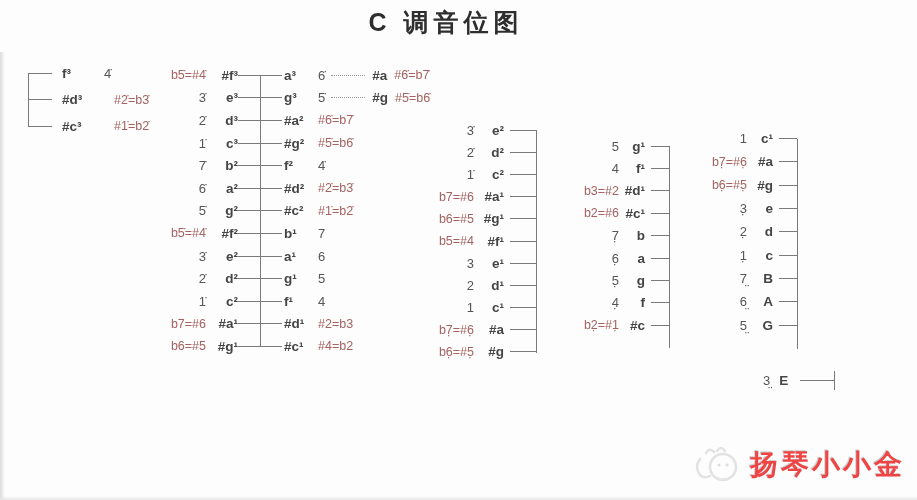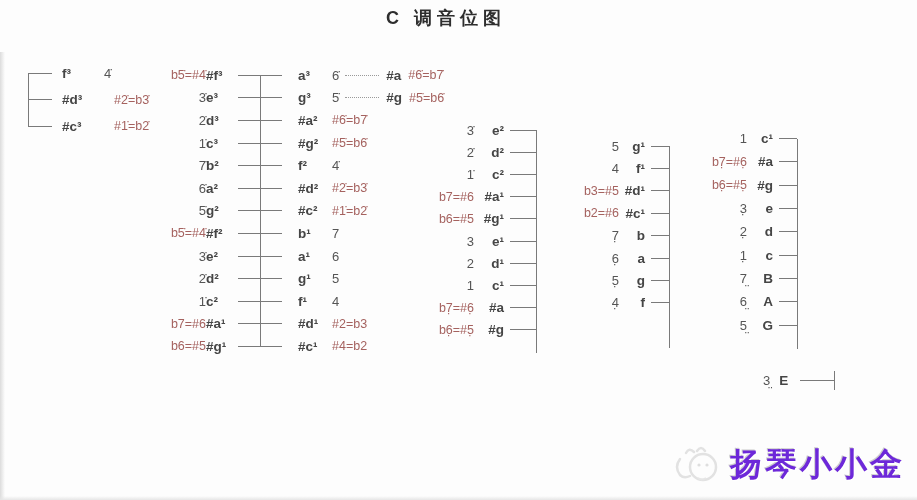--- a/index.html
+++ b/index.html
@@ -9,21 +9,21 @@
     font-family:"Liberation Sans", "DejaVu Sans", sans-serif;
     color:#4a4a4a;
   }
   .edge-l{position:absolute;left:0;top:52px;bottom:0;width:5px;
     background:linear-gradient(to right,#dcdcdc,rgba(255,255,255,0));}
   .edge-b{position:absolute;left:0;right:0;bottom:0;height:4px;
     background:linear-gradient(to top,#e6e6e6,rgba(255,255,255,0));}
 
   .title{
     position:absolute; left:0; right:25px; top:6px; margin:0;
-    text-align:center; font-size:18px; font-weight:bold;
+    text-align:center; font-size:25px; font-weight:bold;
     letter-spacing:5px; color:#2e2e2e;
   }
 
   .group{position:absolute;}
   .row{display:flex; align-items:center; white-space:nowrap;}
   .note{font-weight:600; color:#454545; font-size:13.5px;}
   .num{font-size:13px; color:#555;}
   .num.accent{color:#a5625f; font-size:12.5px;}
   .conn{border-top:1.5px solid #7a7a7a; height:0; flex:none;}
   .vline{position:absolute; width:0; border-left:1.5px solid #7a7a7a;}
@@ -33,24 +33,24 @@
   .bg .row{height:26.5px;}
   .bg .stub{width:24px; margin-right:10px;}
   .bg .note{width:32px; text-align:left;}
   .bg .num{margin-left:10px;}
   .bg .vline{left:0; top:13px; height:53px;}
 
   
   .b2{left:160px; top:64px;}
   .b2 .row{height:22.6px;}
   .b2 .jl{width:46px; display:flex; justify-content:flex-end; flex:none;}
-  .b2 .nl{width:32px; text-align:left; flex:none;}
+  .b2 .nl{width:32px; text-align:right; flex:none;}
   .b2 .conn{width:44px;}
   .b2 .vline{left:100px; top:11px; height:272px;}
-  .b2 .nr{width:28px; margin-left:16px; flex:none;}
+  .b2 .nr{width:28px; margin-left:2px; flex:none;}
   .b2 .rlab{margin-left:6px; display:flex; align-items:center;}
   .b2 .ext{display:flex; align-items:center; margin-left:6px;}
   .b2 .dots{width:34px; border-top:1.5px dotted #9a9a9a; height:0; margin-right:7px;}
   .b2 .extnote{margin-right:7px;}
 
   
   .b3{left:426px; top:119px;}  .b3 .row{height:22.2px;}
   .b4{left:575px; top:135px;}  .b4 .row{height:22.4px;}
   .b5{left:697px; top:127px;}  .b5 .row{height:23.3px;}
   .b3 .jl,.b4 .jl,.b5 .jl{display:flex; justify-content:flex-end; flex:none;}
@@ -68,22 +68,22 @@
   .er{left:763px; top:369px; height:23px; display:flex; align-items:center;}
   .er .note{margin-left:9px;}
   .er .endline{width:34px; border-top:1.5px solid #7a7a7a; height:0;
     margin-left:12px; position:relative;}
   .er .endline::after{content:""; position:absolute; right:-1px; top:-10px;
     height:19px; width:0; border-right:1.5px solid #7a7a7a;}
 
   
   .wm{position:absolute; right:12px; top:443px; display:flex; align-items:center;
     color:#e2e2e2;}
-  .wm .label{font-size:32px; font-weight:bold; letter-spacing:3px;
-    color:#6d28d9; text-shadow:1px 1px 0 #ffffff, -1px -1px 0 #cccccc;}
+  .wm .label{font-size:28px; font-weight:bold; letter-spacing:3px;
+    color:#ef4444; text-shadow:1px 1px 0 #ffffff, -1px -1px 0 #cccccc;}
   .wm svg{margin-right:4px;}
 </style>
 </head>
 <body>
 
 <div class="canvas">
   <div class="edge-l"></div>
   <div class="edge-b"></div>
 
   <h1 class="title">C 调音位图</h1>
@@ -366,20 +366,28 @@
 
         <div class="row">
           <span class="jl">
             <span class="num"></span>
             <span class="num accent">b6=#5</span>
           </span>
           <span class="nl note">#g¹</span>
           <div class="conn"></div>
         </div>
 
+        <div class="row">
+          <span class="jl">
+            <span class="num"></span>
+            <span class="num accent">b5=#4</span>
+          </span>
+          <span class="nl note">#f¹</span>
+          <div class="conn"></div>
+        </div>
 
         <div class="row">
           <span class="jl">
             <span class="num">3</span>
             <span class="num accent"></span>
           </span>
           <span class="nl note">e¹</span>
           <div class="conn"></div>
         </div>
 
@@ -439,21 +447,21 @@
             <span class="num">4</span>
             <span class="num accent"></span>
           </span>
           <span class="nl note">f¹</span>
           <div class="conn"></div>
         </div>
 
         <div class="row">
           <span class="jl">
             <span class="num"></span>
-            <span class="num accent">b3=#5</span>
+            <span class="num accent">b3=#2</span>
           </span>
           <span class="nl note">#d¹</span>
           <div class="conn"></div>
         </div>
 
         <div class="row">
           <span class="jl">
             <span class="num"></span>
             <span class="num accent">b2=#6</span>
           </span>
@@ -491,20 +499,28 @@
         <div class="row">
           <span class="jl">
             <span class="num">4̣</span>
             <span class="num accent"></span>
           </span>
           <span class="nl note">f</span>
           <div class="conn"></div>
         </div>
 
 
+        <div class="row">
+          <span class="jl">
+            <span class="num"></span>
+            <span class="num accent">b2̣=#1̣</span>
+          </span>
+          <span class="nl note">#c</span>
+          <div class="conn"></div>
+        </div>
       </div>
   </div>
 
   <div class="group b5">
     <div class="vline"></div>
     <div>
 
         <div class="row">
           <span class="jl">
             <span class="num">1</span>

